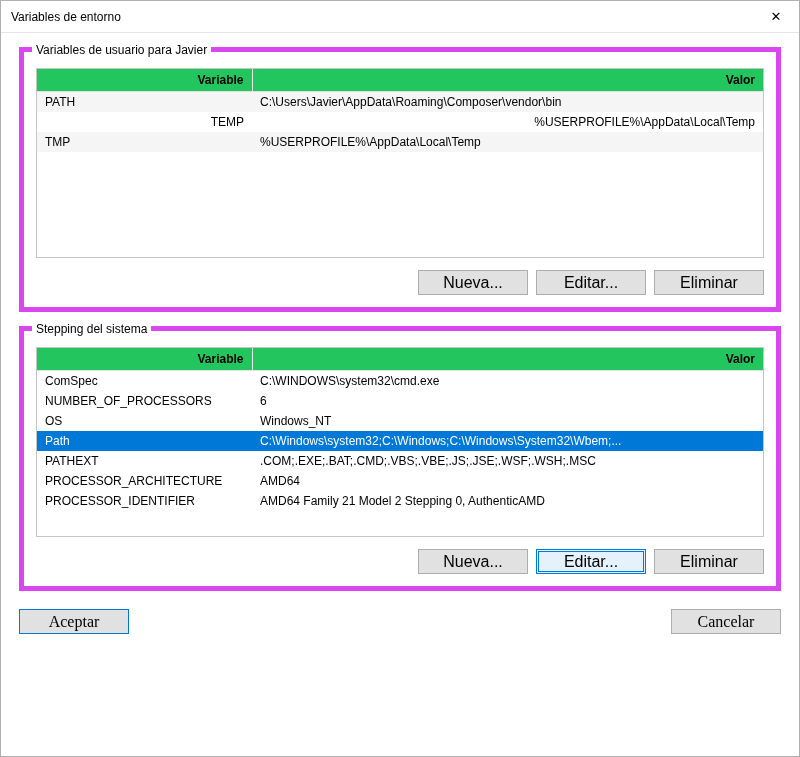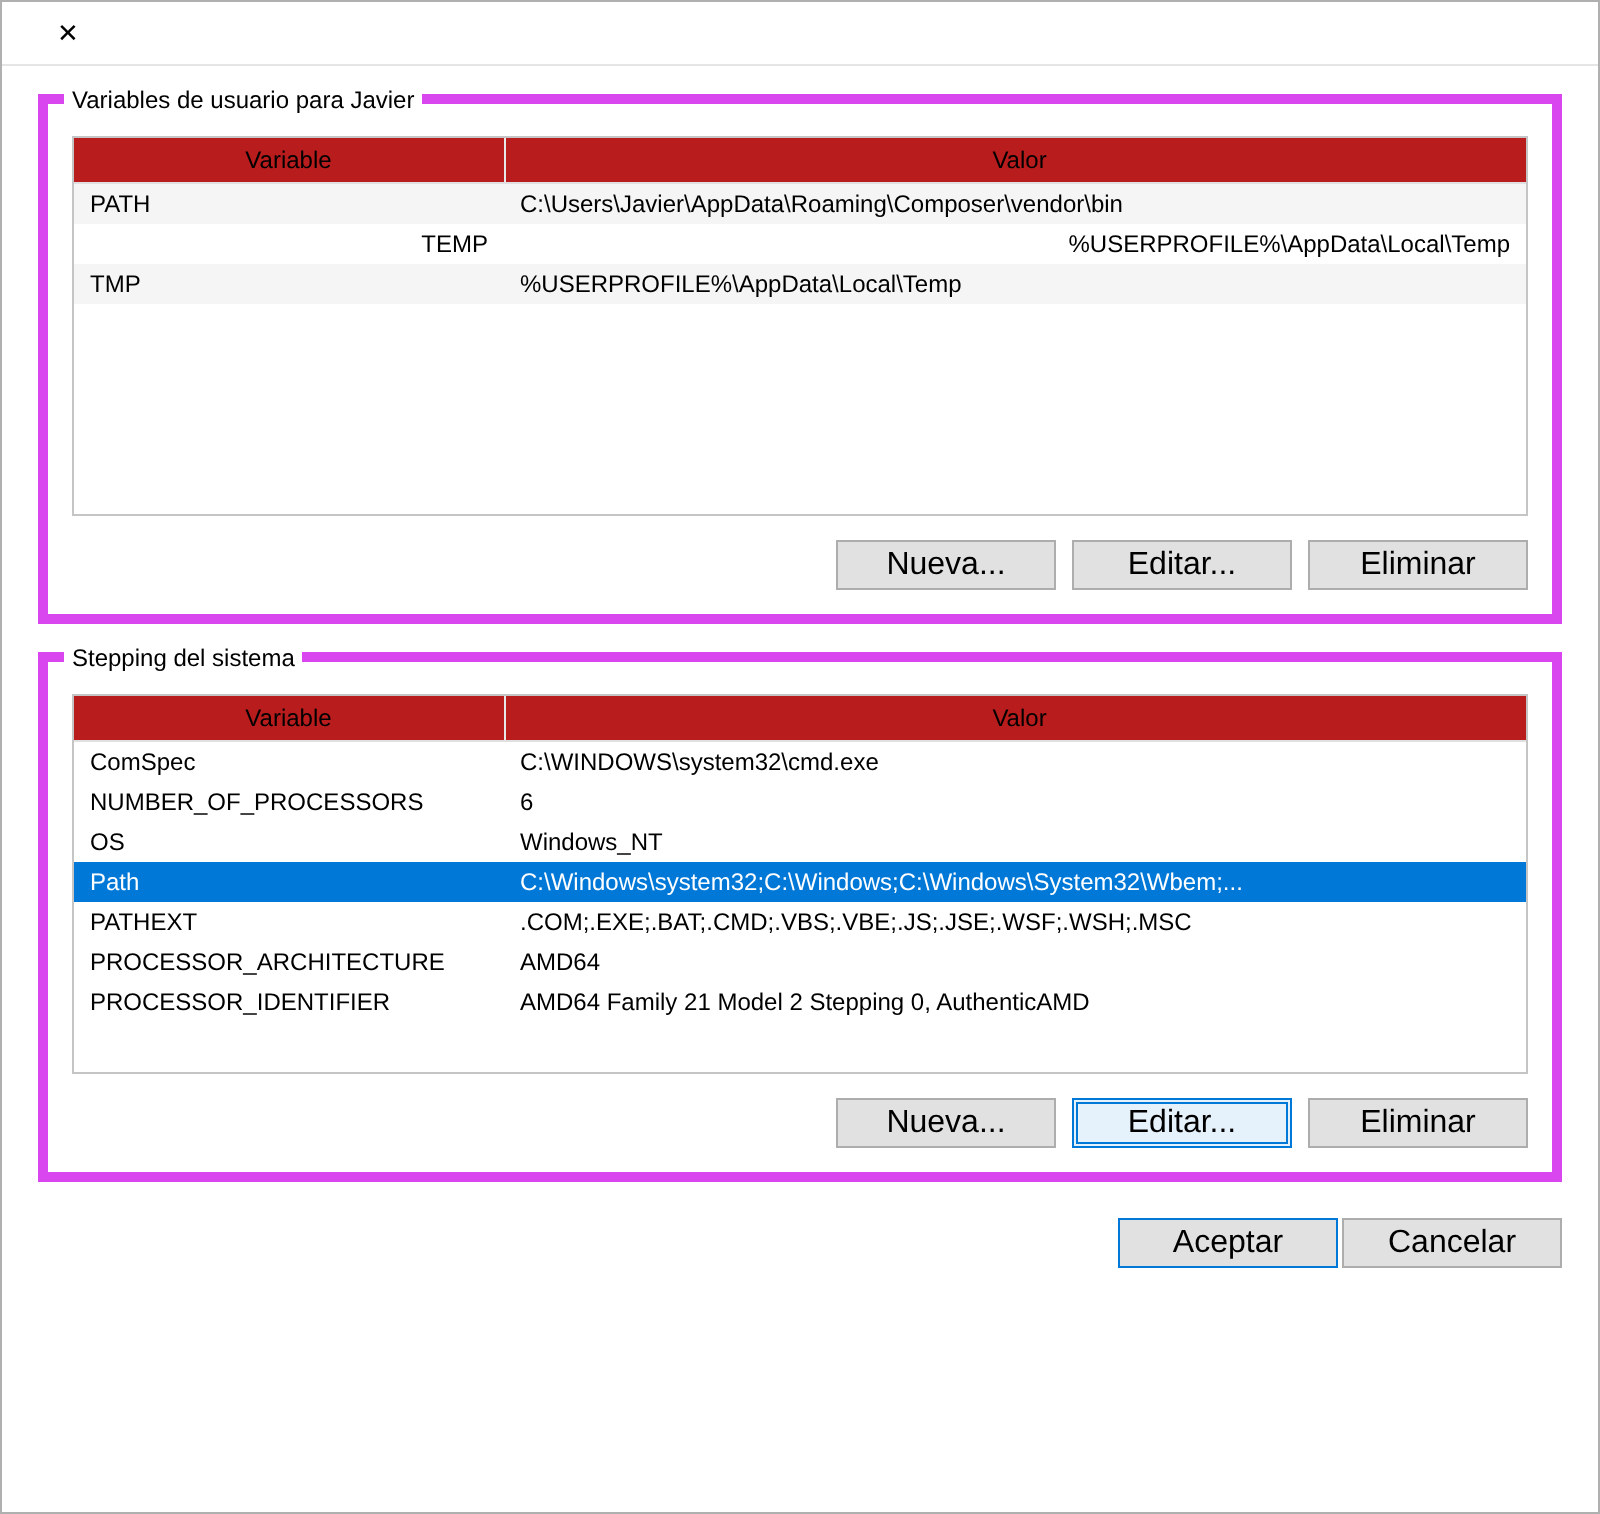--- a/index.html
+++ b/index.html
@@ -69,24 +69,24 @@
     flex: 1;
     overflow-y: auto;
   }
   .table-sys-wrap { height: 190px; }
   table {
     border-collapse: collapse;
     width: 100%;
     font-size: 12px;
   }
   thead th {
-    text-align: center;
-    font-weight: normal;
+    text-align: right;
+    font-weight: bold;
     padding: 4px 8px;
-    background: #b91c1c;
+    background: #22c55e;
     border-bottom: 1px solid #e0e0e0;
     border-right: 1px solid #e8e8e8;
     position: sticky; top: 0;
   }
   thead th:last-child { border-right: none; padding-left: 12px; }
   tbody td {
     padding: 3px 8px;
     white-space: nowrap;
     overflow: hidden;
     text-overflow: ellipsis;
@@ -101,23 +101,24 @@
   tbody tr.alt0 td { background: #f5f5f5; }
   tbody tr.alt1 td { background: #fff; text-align: right; }
   tbody tr.sel td { background: #0078d7 !important; color:#fff; }
   .btn-row {
     display: flex;
     justify-content: flex-end;
     gap: 8px;
   }
   .btn-row-bottom {
     display: flex;
-    justify-content: flex-end;
+    justify-content: space-between;
     gap: 2px;
     padding: 4px 0 0 0;
+    font-family: Liberation Serif, serif;
   }
   button.btn {
     min-width: 110px;
     height: 25px;
     background: #e1e1e1;
     border: 1px solid #adadad;
     font-family: inherit;
     font-size: 16px;
     cursor: pointer;
     padding: 0 12px;
@@ -135,20 +136,21 @@
   .table-sys-wrap ::-webkit-scrollbar { width: 17px; }
   .table-sys-wrap ::-webkit-scrollbar-track { background: #f0f0f0; }
   .table-sys-wrap ::-webkit-scrollbar-thumb { background: #c2c2c2; }
 </style>
 </head>
 <body>
 
 <div class="window">
 
   <div class="titlebar">
+    <div class="titlebar-title">Variables de entorno</div>
     <div class="titlebar-close">✕</div>
   </div>
 
   <div class="client client-white">
 
     <div class="groupbox">
       <div class="group-legend">Variables de usuario para Javier</div>
 
       <div class="table-wrap">
         <div class="table-scroll">

